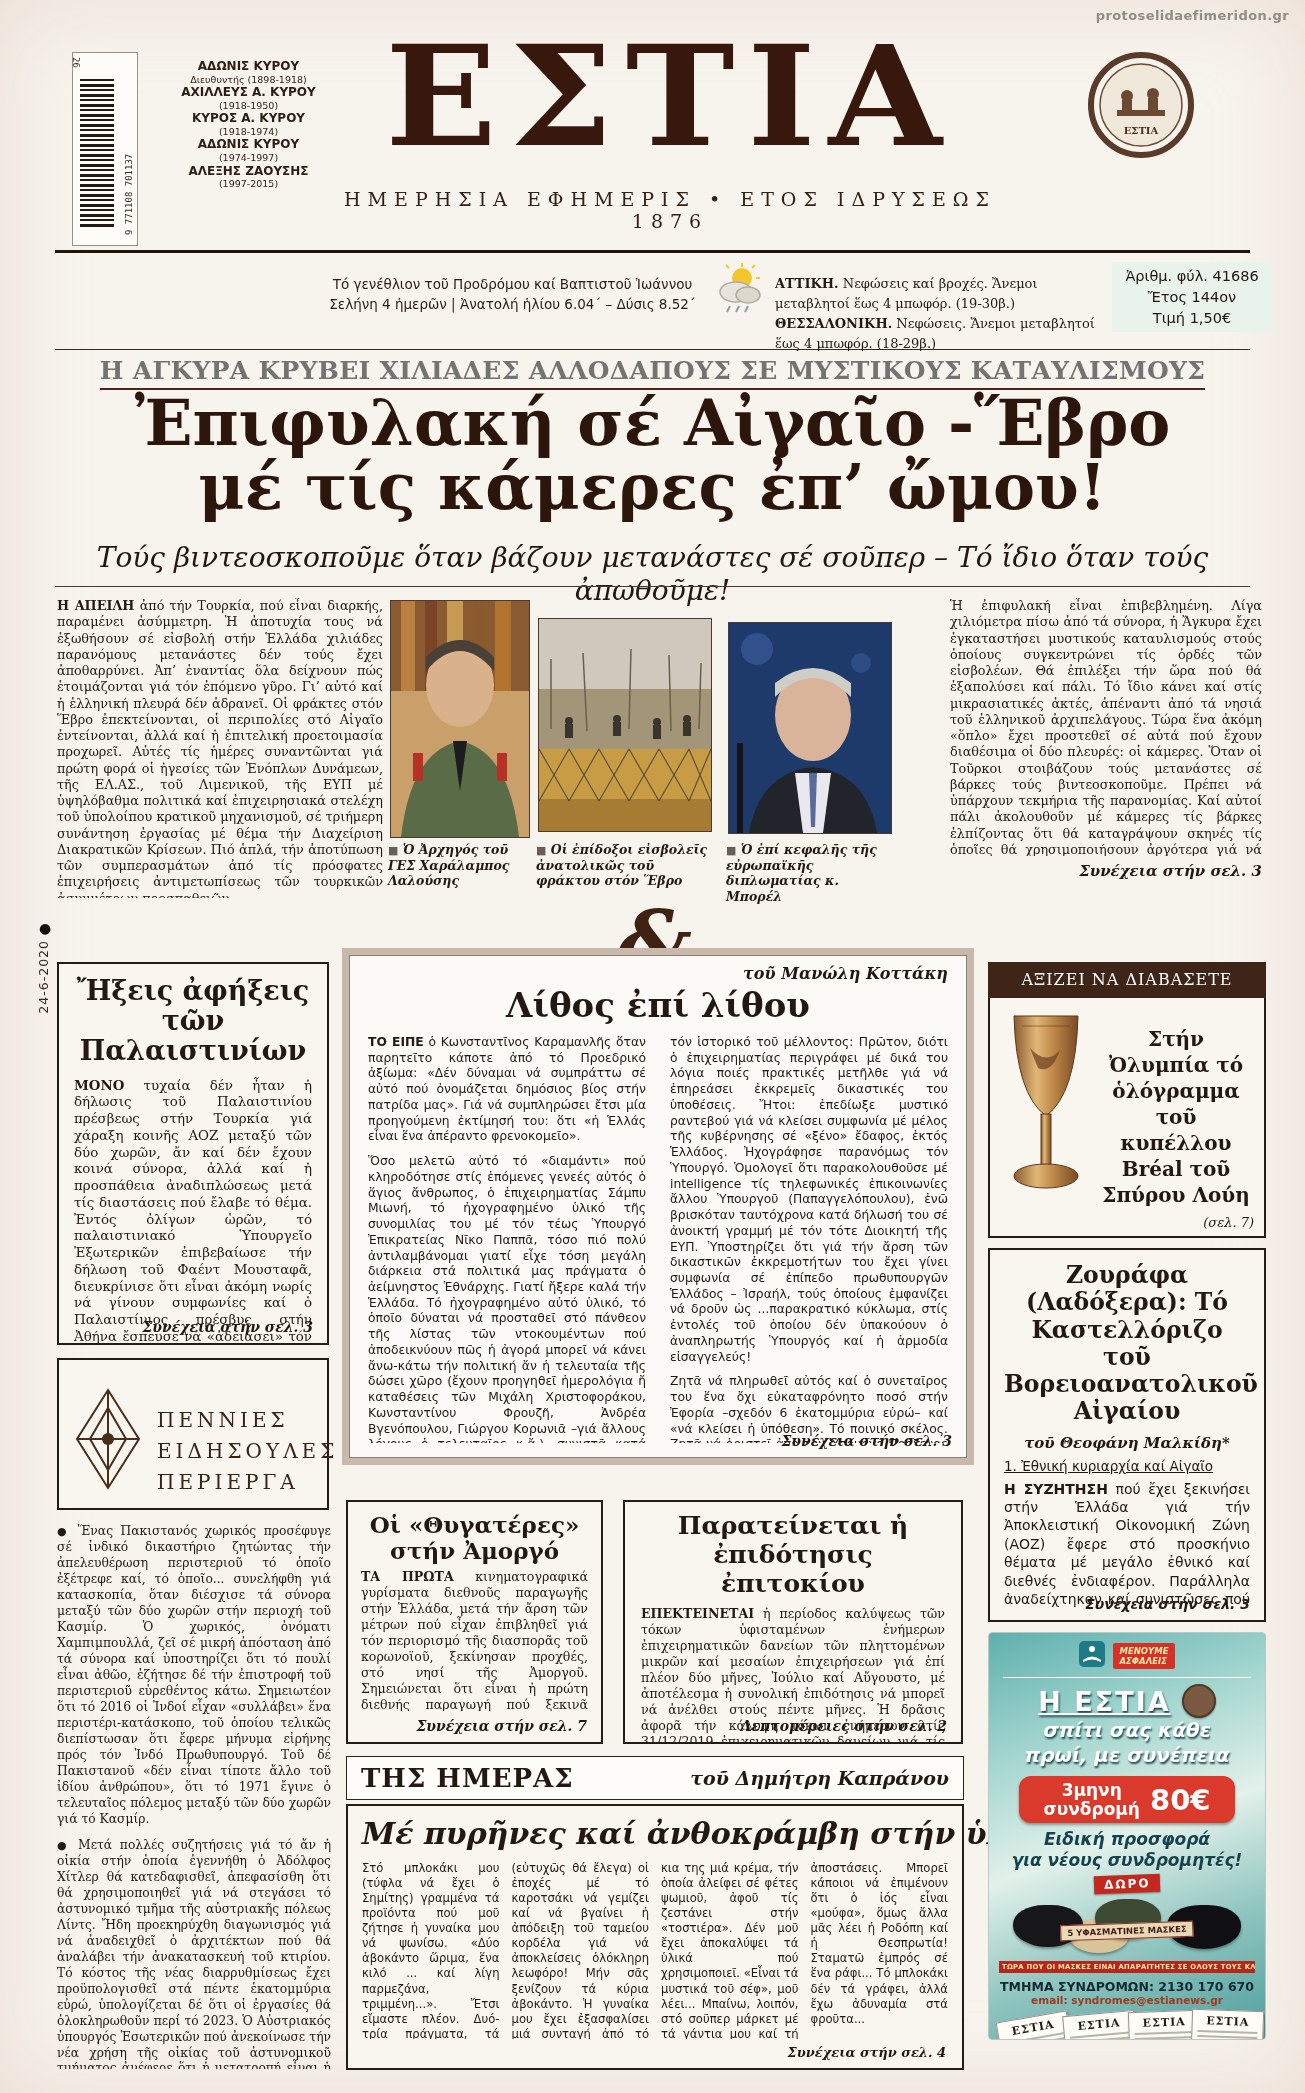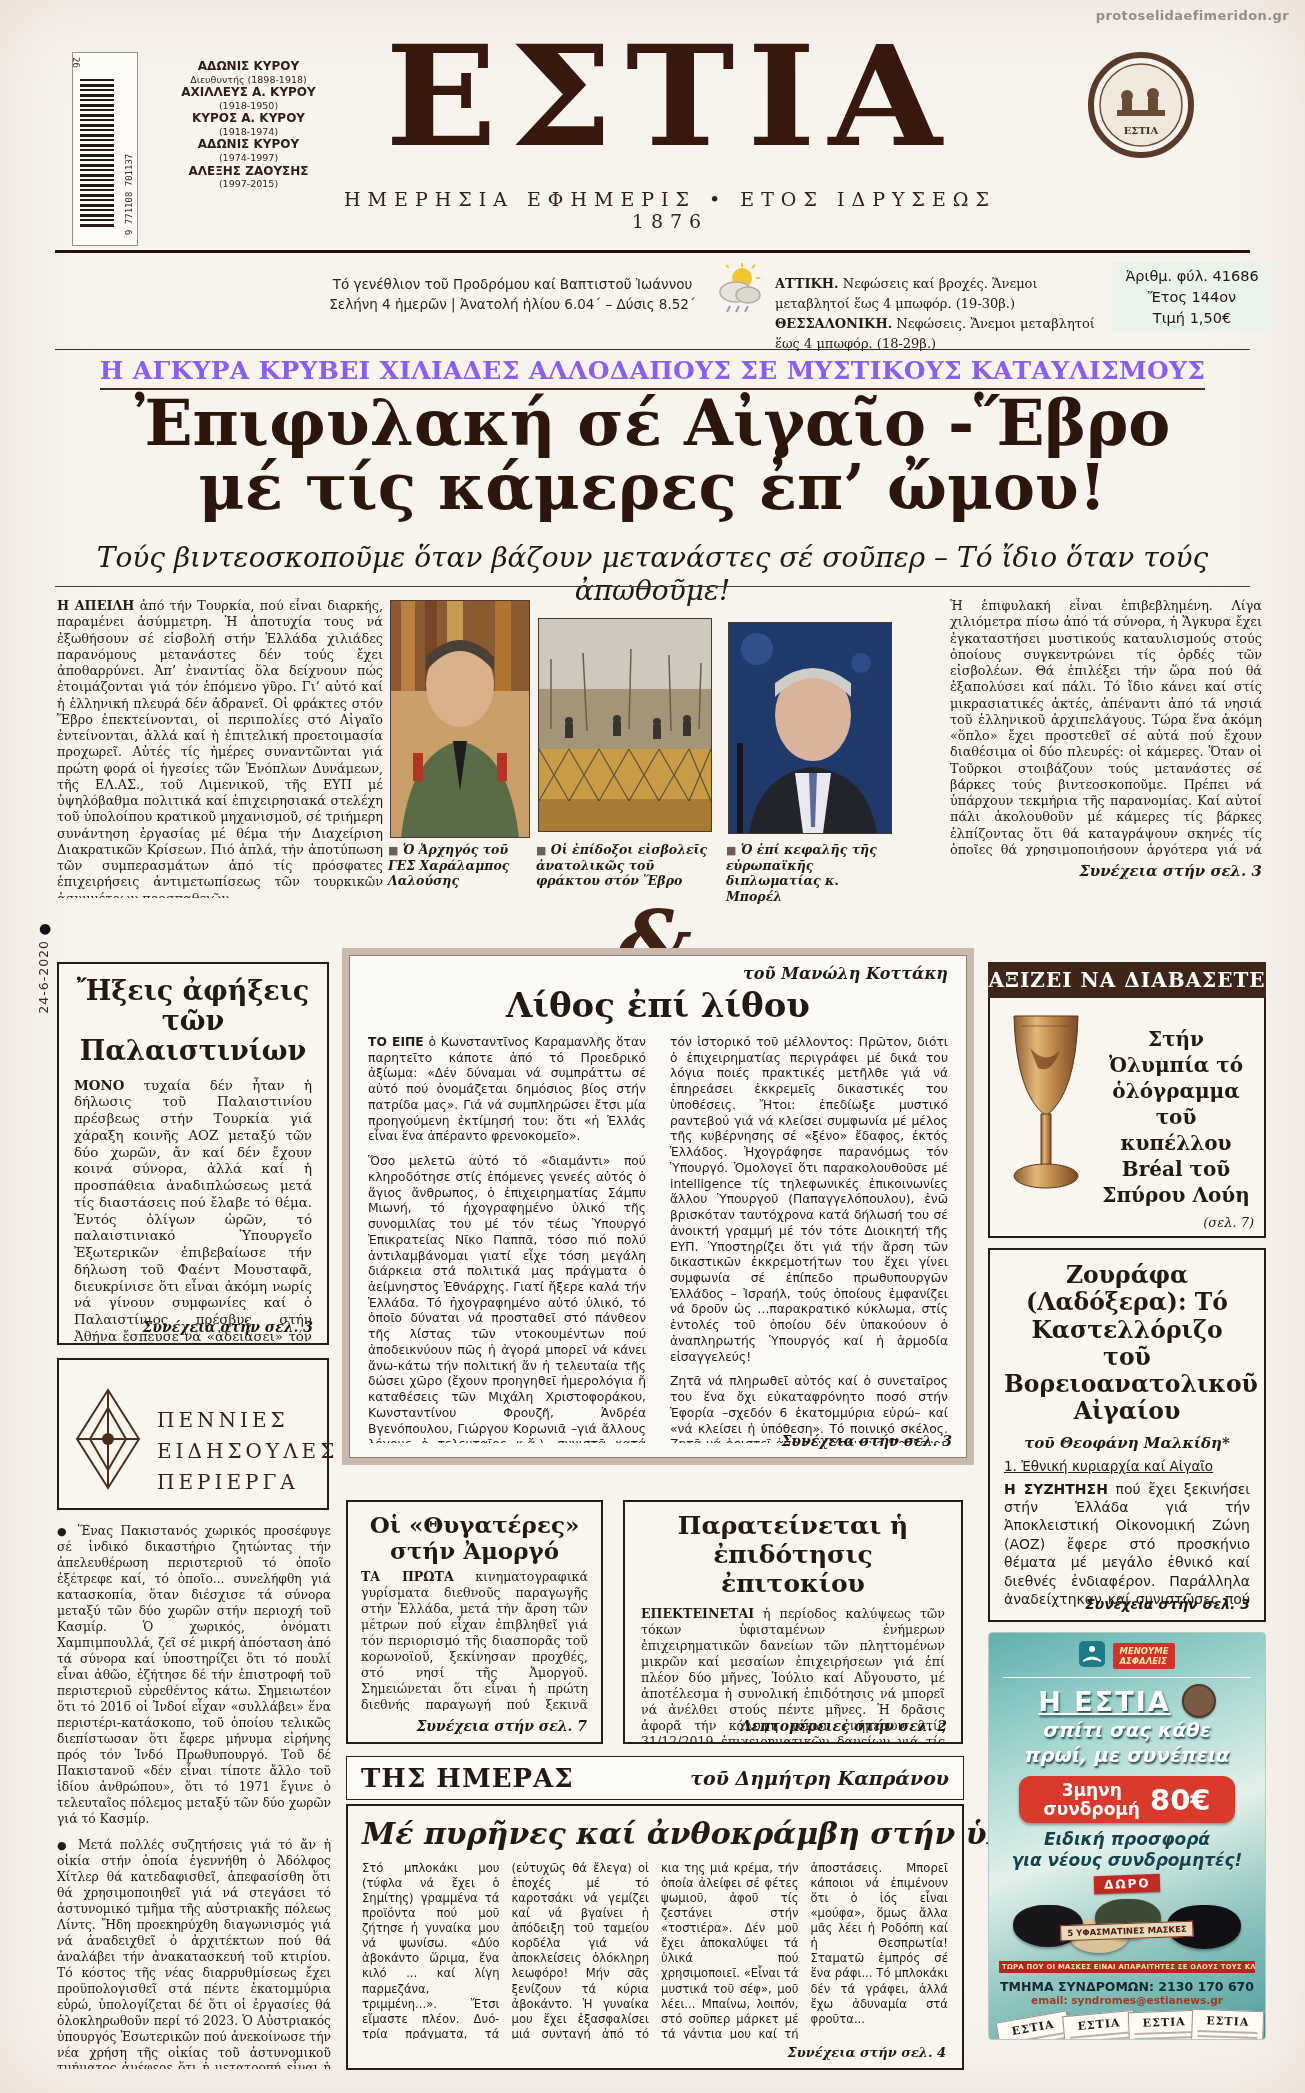--- a/index.html
+++ b/index.html
@@ -29,21 +29,21 @@
   
   .date-block{left:80px;top:266px;width:225px;text-align:center;font-style:italic;font-weight:bold;font-size:23px;line-height:1.15;color:#221610;}
   .saint-block{left:315px;top:274px;width:395px;text-align:center;font-size:13.5px;line-height:1.5;color:#2a1d15;}
   .weather-icon{left:712px;top:262px;width:54px;height:54px;}
   .weather-block{left:775px;top:274px;width:330px;font-size:13px;line-height:1.55;color:#241812;}
   .issue-box{left:1112px;top:262px;width:160px;height:66px;background:#e9f3ec;text-align:center;
              font-size:14.5px;line-height:1.45;color:#20150f;padding-top:4px;}
   .rule2{left:55px;top:349px;width:1195px;border-top:1px solid #3a2a20;}
   
   .kicker-wrap{left:80px;top:356px;width:1145px;text-align:center;}
-  .kicker{display:inline-block;font-size:25px;font-weight:bold;color:#8b5cf6;letter-spacing:.3px;
+  .kicker{display:inline-block;font-size:25px;font-weight:bold;color:#737373;letter-spacing:.3px;
           border-bottom:2px solid #46281d;padding-bottom:3px;}
   .headline{left:60px;top:392px;width:1185px;text-align:center;font-weight:bold;font-size:63px;line-height:1.01;color:#2c160c;}
   .subhead{left:60px;top:541px;width:1185px;text-align:center;font-style:italic;font-size:28px;color:#241610;}
   .rule3{left:55px;top:586px;width:1195px;border-top:1px solid #4a392e;}
   .lead-left{left:57px;top:598px;width:326px;height:300px;overflow:hidden;font-size:12.8px;line-height:1.27;}
   .lead-right{left:950px;top:598px;width:312px;height:258px;overflow:hidden;font-size:12.8px;line-height:1.27;}
   .lead-cont{left:950px;top:862px;width:312px;text-align:right;font-weight:bold;font-style:italic;font-size:15px;}
   .photo{border:1px solid #4a3a30;}
   .photo1{left:390px;top:600px;width:138px;height:236px;}
   .photo2{left:538px;top:618px;width:172px;height:212px;}
@@ -65,21 +65,21 @@
   .pal-body{font-size:13.4px;line-height:1.25;height:266px;overflow:hidden;}
   .box-cont{position:absolute;right:14px;bottom:8px;font-weight:bold;font-style:italic;font-size:14px;}
   .kottakis-frame{left:342px;top:948px;width:632px;height:517px;background:#c9b9ad;padding:7px;box-sizing:border-box;}
   .kottakis-inner{position:relative;width:100%;height:100%;background:#fbfaf6;border:1px solid #8a7f74;box-sizing:border-box;padding:8px 18px;overflow:hidden;}
   .kot-byline{text-align:right;font-style:italic;font-weight:bold;font-size:16px;}
   .kot-title{text-align:center;font-weight:bold;font-size:34px;margin:2px 0 10px 0;}
   .kot-cols{display:flex;gap:24px;}
   .kot-col{width:286px;height:408px;overflow:hidden;font-size:12.3px;line-height:1.28;}
   .kot-col p{margin:0 0 9px 0;}
   .axizei{left:988px;top:962px;width:278px;height:276px;box-sizing:border-box;}
-  .axizei-hd{height:36px;background:#3f2418;color:#fff;text-align:center;font-weight:bold;font-size:20px;
+  .axizei-hd{height:36px;background:#3f2418;color:#fff;text-align:center;font-weight:normal;font-size:16px;
              letter-spacing:1px;line-height:36px;}
   .axizei-body{position:relative;border:2px solid #241c16;border-top:none;height:240px;box-sizing:border-box;display:flex;padding:10px;background:#f9f6ef;}
   .axizei-txt{flex:1;display:flex;align-items:center;justify-content:center;text-align:center;
               font-weight:bold;font-size:20px;line-height:1.3;padding-left:6px;}
   .axizei-ref{position:absolute;right:10px;bottom:6px;font-style:italic;font-size:13px;}
   .zourafa{left:988px;top:1248px;width:278px;height:374px;padding:12px 14px;box-sizing:border-box;}
   .zou-title{text-align:center;font-weight:bold;font-size:23.5px;line-height:1.16;}
   .zou-byline{text-align:center;font-style:italic;font-weight:bold;font-size:15px;margin:8px 0 6px 0;}
   .zou-sec{font-size:13.5px;text-decoration:underline;margin-bottom:6px;}
   .zou-body{font-size:14px;line-height:1.32;height:128px;overflow:hidden;}

